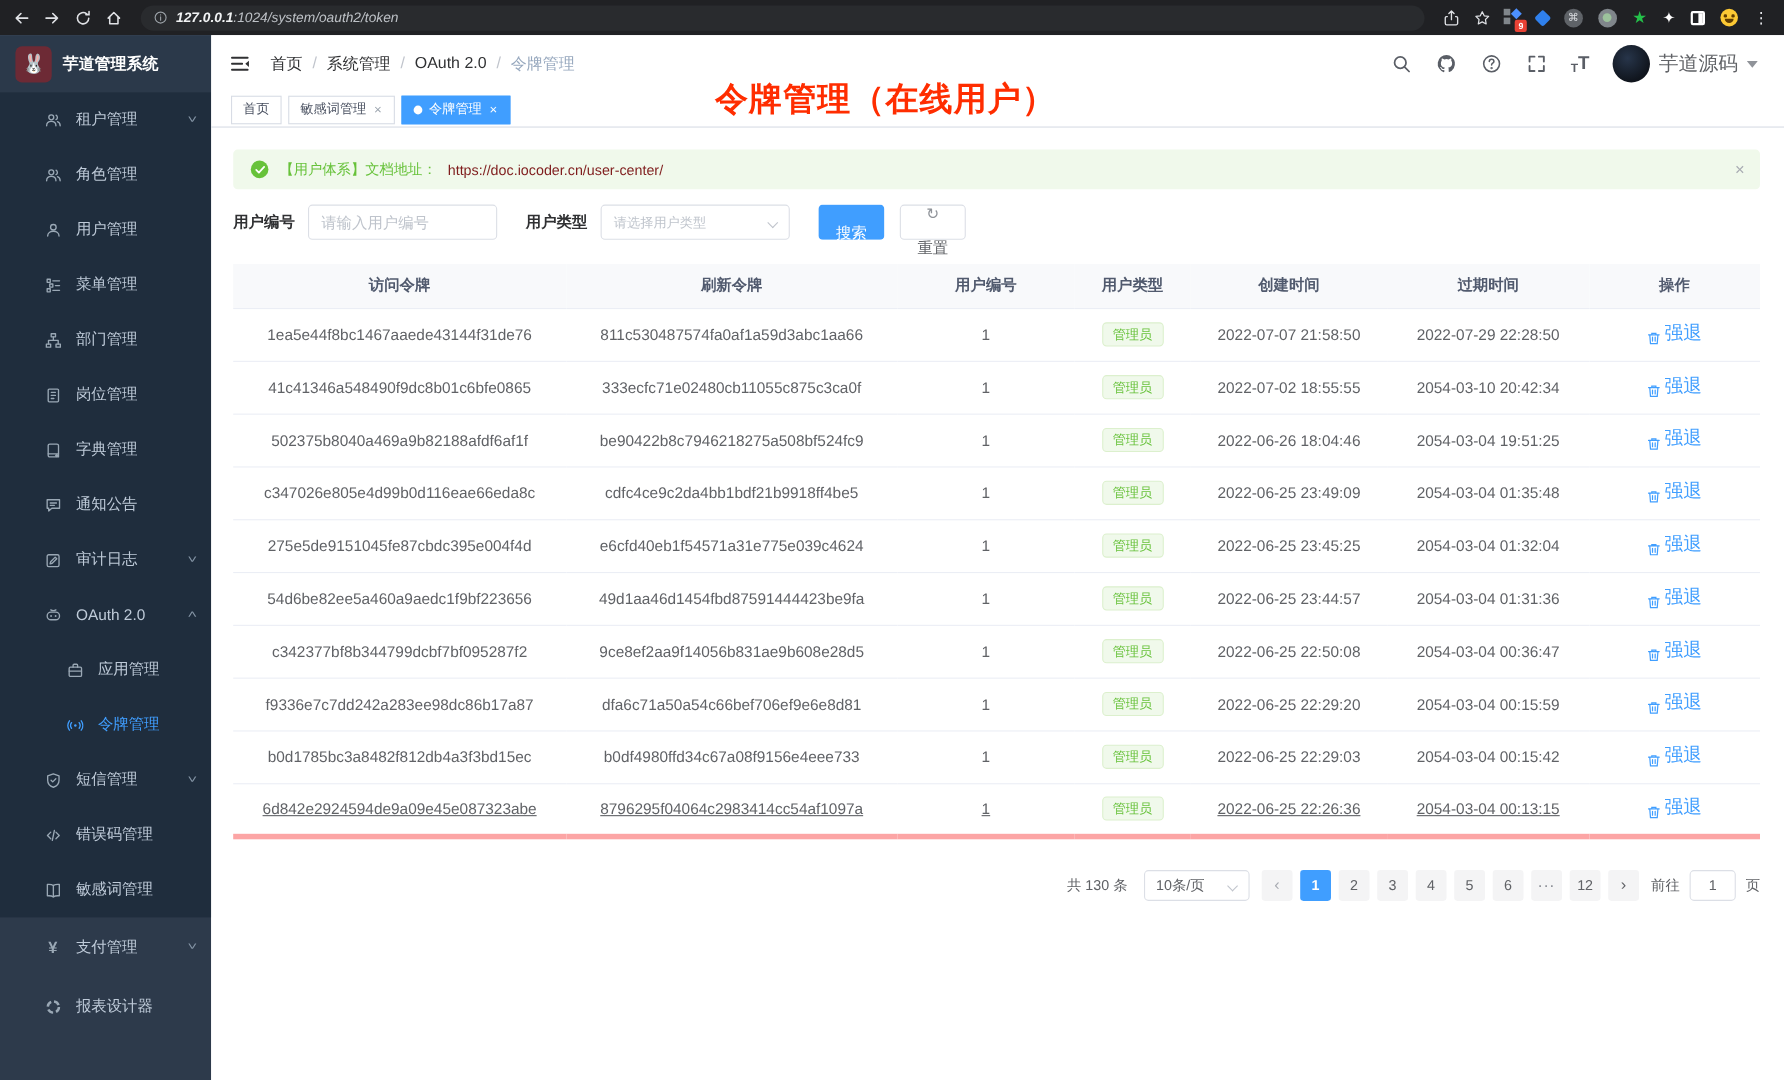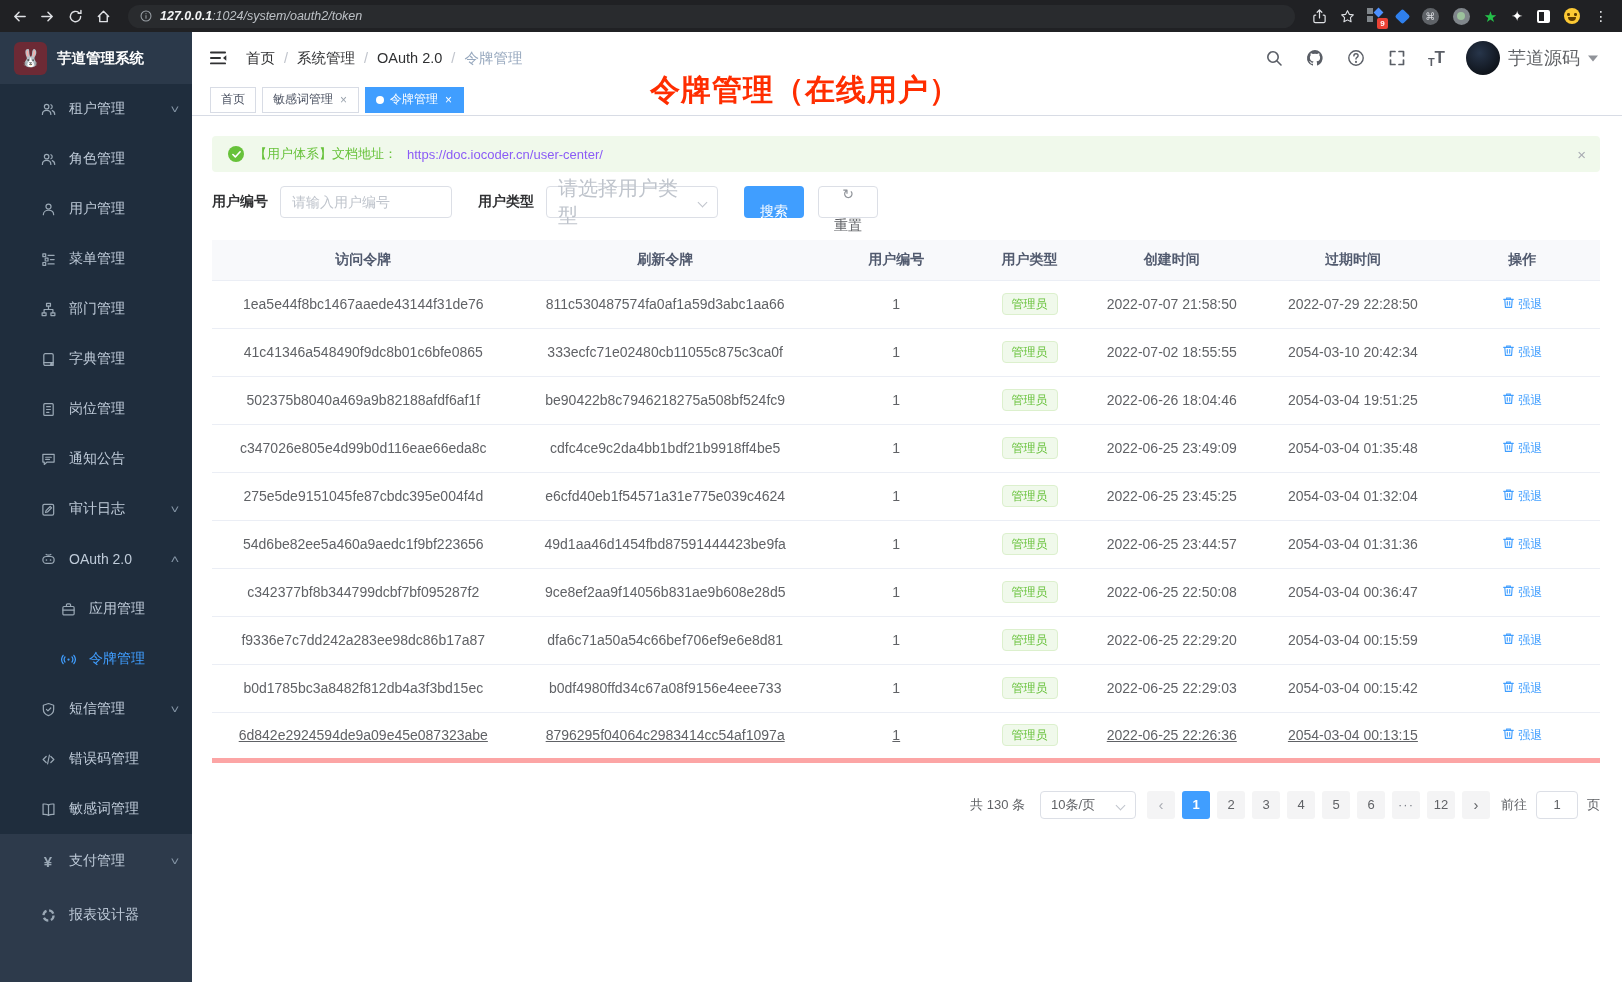--- a/index.html
+++ b/index.html
@@ -92,50 +92,50 @@
   .annotation { position:absolute; left:458px; top:38px; font-size:30px; font-weight:700;
     color:#ff2d00; z-index:40; white-space:nowrap; letter-spacing:1px; pointer-events:none; }
 
   .content { padding:20px 22px 0 20px; flex:1; position:relative; }
 
   .alert { height:36px; background:#f0f9eb; border-radius:4px; display:flex; align-items:center;
     gap:10px; padding:16px 16px; position:relative; font-size:13px; color:#67c23a; }
   .alert .chk { width:16px; height:16px; border-radius:50%; background:#67c23a; color:#fff; display:flex;
     align-items:center; justify-content:center; flex:none; }
   .alert .chk svg { width:9px; height:9px; }
-  .alert a { color:#8b5cf6; text-decoration:none; cursor:pointer; }
+  .alert a { color:#7f1d1d; text-decoration:none; cursor:pointer; }
   .alert .alert-close { position:absolute; right:14px; color:#a8abb2; font-size:15px; cursor:pointer; }
 
   .filters { margin-top:14px; display:flex; align-items:center; font-size:14px; color:#303133; }
   .f-label { font-weight:700; margin-right:12px; white-space:nowrap; }
   .f-input { width:172px; height:32px; border:1px solid #dcdfe6; border-radius:4px; padding:0 11px;
     font-size:14px; color:#606266; outline:none; font-family:inherit; }
   .f-input::placeholder { color:#bfc4cc; }
   .f-select { width:172px; height:32px; border:1px solid #dcdfe6; border-radius:4px; padding:0 26px 0 11px;
     display:flex; align-items:center; position:relative; cursor:pointer; }
-  .f-select .ph { color:#bfc4cc; font-size:20px; }
+  .f-select .ph { color:#bfc4cc; font-size:12px; }
   .chev { position:absolute; right:10px; top:12px; width:8px; height:8px; }
   .chev:before { content:""; position:absolute; left:0; top:0; width:6px; height:6px;
     border-right:1.4px solid #c0c4cc; border-bottom:1.4px solid #c0c4cc; transform:rotate(45deg); }
   .gap26 { width:26px; flex:none; } .gap14 { width:14px; flex:none; }
   .btn { height:32px; border-radius:4px; display:flex; align-items:center; gap:16px; padding:0 15px;
     font-size:14px; cursor:pointer; border:1px solid transparent; white-space:nowrap;flex-direction:column; }
   .btn svg { width:13px; height:13px; }
   .btn.primary { background:#409eff; color:#fff; }
   .btn.plain { background:#fff; color:#606266; border-color:#dcdfe6; }
   .btn.plain .r-ico { font-size:14px; line-height:1; color:#8f9399; }
 
   table.grid { width:100%; border-collapse:collapse; margin-top:22px; table-layout:fixed; }
   table.grid th { background:#f8f9fb; height:40px; font-size:14px; color:#515a6e; font-weight:700; text-align:center; }
   table.grid td { height:48px; border-top:1px solid #ebeef5; font-size:14px; color:#606266; text-align:center;
     overflow:hidden; white-space:nowrap; }
   table.grid tr:last-child td { border-bottom:5px solid #fca5a5;text-decoration:underline; }
   .tag-success { display:inline-block; background:#f0f9eb; border:1px solid #dcf0cd; color:#67c23a;
     border-radius:4px; font-size:12px; padding:2px 9px; line-height:16px; }
-  .act-link { color:#409eff; font-size:12px; display:inline-flex; align-items:flex-start; gap:3px; cursor:pointer; }
+  .act-link { color:#409eff; font-size:17px; display:inline-flex; align-items:flex-end; gap:3px; cursor:pointer; }
   .act-link svg { width:13px; height:13px; }
 
   .pagination { display:flex; align-items:center; justify-content:flex-end; gap:9px; margin-top:28px;
     font-size:13px; color:#606266; }
   .pg-total { margin-right:6px; }
   .size-select { width:96px; height:28px; border:1px solid #dcdfe6; border-radius:4px; display:flex;
     align-items:center; padding:0 24px 0 10px; position:relative; cursor:pointer; color:#606266; }
   .size-select .chev { top:10px; }
   .pager { display:flex; align-items:center; gap:7px; margin:0 2px; }
   .pg-btn { min-width:28px; height:28px; background:#f4f4f5; border-radius:3px; display:flex; align-items:center;
@@ -270,35 +270,35 @@
               <rect x="1.2" y="11.5" width="4.2" height="3"></rect>
               <rect x="10.6" y="11.5" width="4.2" height="3"></rect>
               <path d="M8 4.5V8M3.3 11.5V8h9.4v3.5"></path>
             </svg>
           </span>
           <span>部门管理</span>
         </div>
         <div class="side-item">
           <span class="s-ico">
             <svg viewBox="0 0 16 16" fill="none" stroke="currentColor" stroke-width="1.3" stroke-linecap="round" stroke-linejoin="round">
+              <rect x="3" y="1.8" width="10" height="12.4" rx="1"></rect>
+              <path d="M6 5h4M6 8h4M6 11h2.5"></path>
+            </svg>
+          </span>
+          <span>岗位管理</span>
+        </div>
+        <div class="side-item">
+          <span class="s-ico">
+            <svg viewBox="0 0 16 16" fill="none" stroke="currentColor" stroke-width="1.3" stroke-linecap="round" stroke-linejoin="round">
               <path d="M4.5 1.8h7A1.5 1.5 0 0 1 13 3.3v11H4.5A1.5 1.5 0 0 1 3 12.8V3.3a1.5 1.5 0 0 1 1.5-1.5z"></path>
               <path d="M3 11.3h10"></path>
               <circle cx="11.2" cy="13" r="1.5" fill="currentColor" stroke="none"></circle>
             </svg>
           </span>
           <span>字典管理</span>
-        </div>
-        <div class="side-item">
-          <span class="s-ico">
-            <svg viewBox="0 0 16 16" fill="none" stroke="currentColor" stroke-width="1.3" stroke-linecap="round" stroke-linejoin="round">
-              <rect x="3" y="1.8" width="10" height="12.4" rx="1"></rect>
-              <path d="M6 5h4M6 8h4M6 11h2.5"></path>
-            </svg>
-          </span>
-          <span>岗位管理</span>
         </div>
         <div class="side-item">
           <span class="s-ico">
             <svg viewBox="0 0 16 16" fill="none" stroke="currentColor" stroke-width="1.3" stroke-linecap="round" stroke-linejoin="round">
               <path d="M2 2.5h12v8.2H6.5L3.5 13.3v-2.6H2z"></path>
               <path d="M5 5.6h6M5 7.9h4"></path>
             </svg>
           </span>
           <span>通知公告</span>
         </div>

